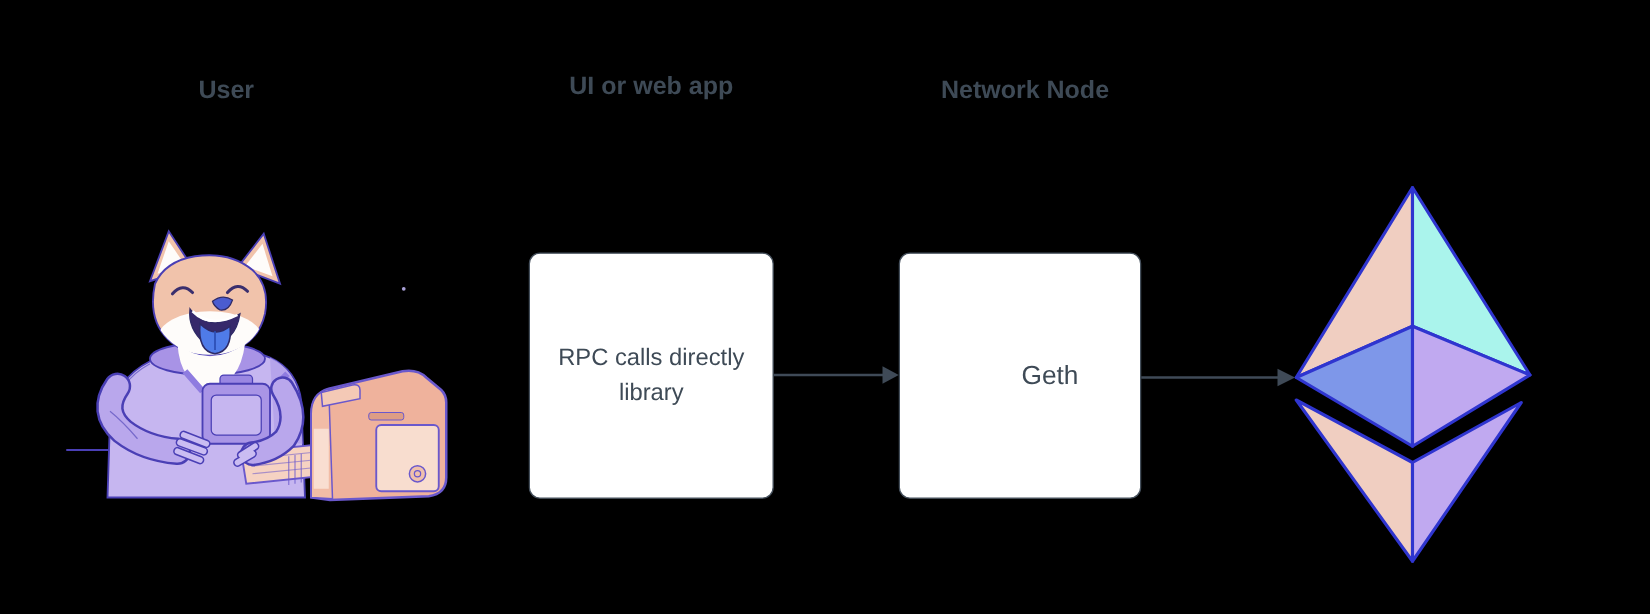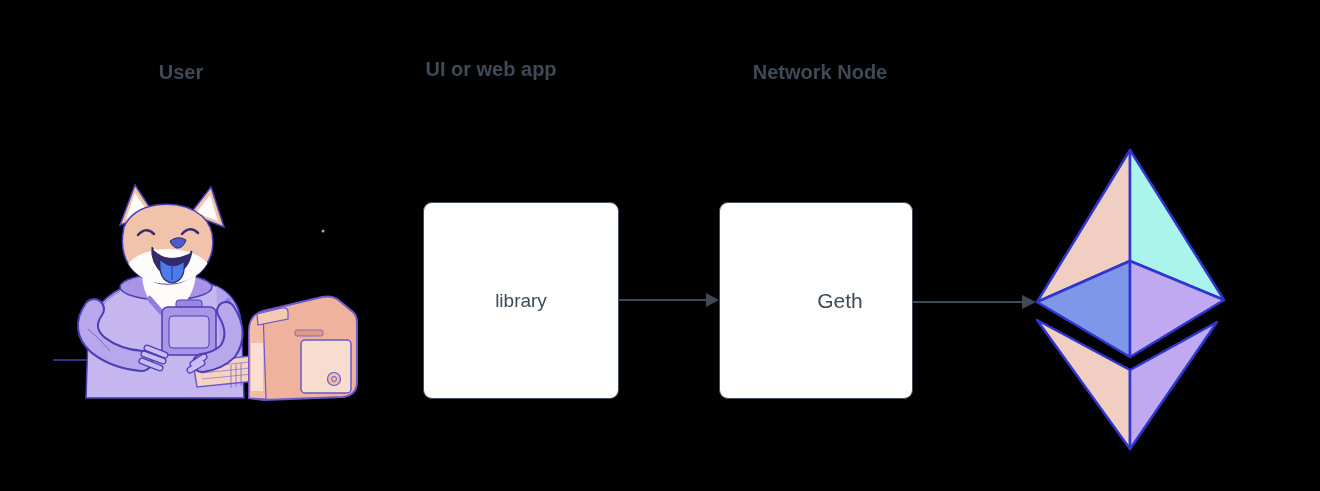--- a/index.html
+++ b/index.html
@@ -24,21 +24,21 @@
   #arrow-2{left:912px;top:290px;}
   #eth-logo{position:absolute;left:1030px;top:145px;}
   #doge{position:absolute;left:50px;top:183px;}
 </style>
 </head>
 <body>
 
 <div id="canvas">
 
   <div class="col-label" style="left:181px;top:61px">User</div>
-  <div class="col-label" style="left:491px;top:58px">UI or web app</div>
+  <div class="col-label" style="left:521px;top:58px">UI or web app</div>
   <div class="col-label" style="left:820px;top:61px">Network Node</div>
 
   <svg id="doge" width="320" height="220" viewBox="0 0 320 220">
     <defs>
       <clipPath id="headClip">
         <path d="M74 44 Q68 72 84 88 Q100 104 128 100 Q156 94 162 68 Q166 46 152 33 Q134 18 106 22 Q82 26 74 44 Z"></path>
       </clipPath>
     </defs>
 
     <path d="M3 177 H92" stroke="#4a3fb5" stroke-width="1.5" fill="none"></path>
@@ -99,20 +99,21 @@
       <path d="M176 128 Q190 150 178 168 Q168 178 152 180" stroke="#b9a7ec" stroke-width="16" fill="none" stroke-linecap="round"></path>
       <path d="M92 178 L110 185 M94 171 L113 178 M97 165 L115 172" stroke="#4a3fb5" stroke-width="7" stroke-linecap="round"></path>
       <path d="M92 178 L110 185 M94 171 L113 178 M97 165 L115 172" stroke="#cabcf2" stroke-width="4.5" stroke-linecap="round"></path>
       <path d="M152 180 L140 187 M154 174 L143 181" stroke="#4a3fb5" stroke-width="7" stroke-linecap="round"></path>
       <path d="M152 180 L140 187 M154 174 L143 181" stroke="#cabcf2" stroke-width="4.5" stroke-linecap="round"></path>
     </g>
     <circle cx="273" cy="48" r="1.5" fill="#a9a0d6"></circle>
   </svg>
 
   <div class="flow-box" id="box-ui">
+    <div>RPC calls directly</div>
     <div>library</div>
   </div>
 
   <svg class="arrow-svg" id="arrow-1" width="102" height="24">
     <line x1="1" y1="12" x2="90" y2="12" stroke-width="2" stroke="#3f4a57"></line>
     <polygon points="88,5 101,12 88,19" fill="#3f4a57"></polygon>
   </svg>
 
   <div class="flow-box" id="box-node">
     <div>Geth</div>

